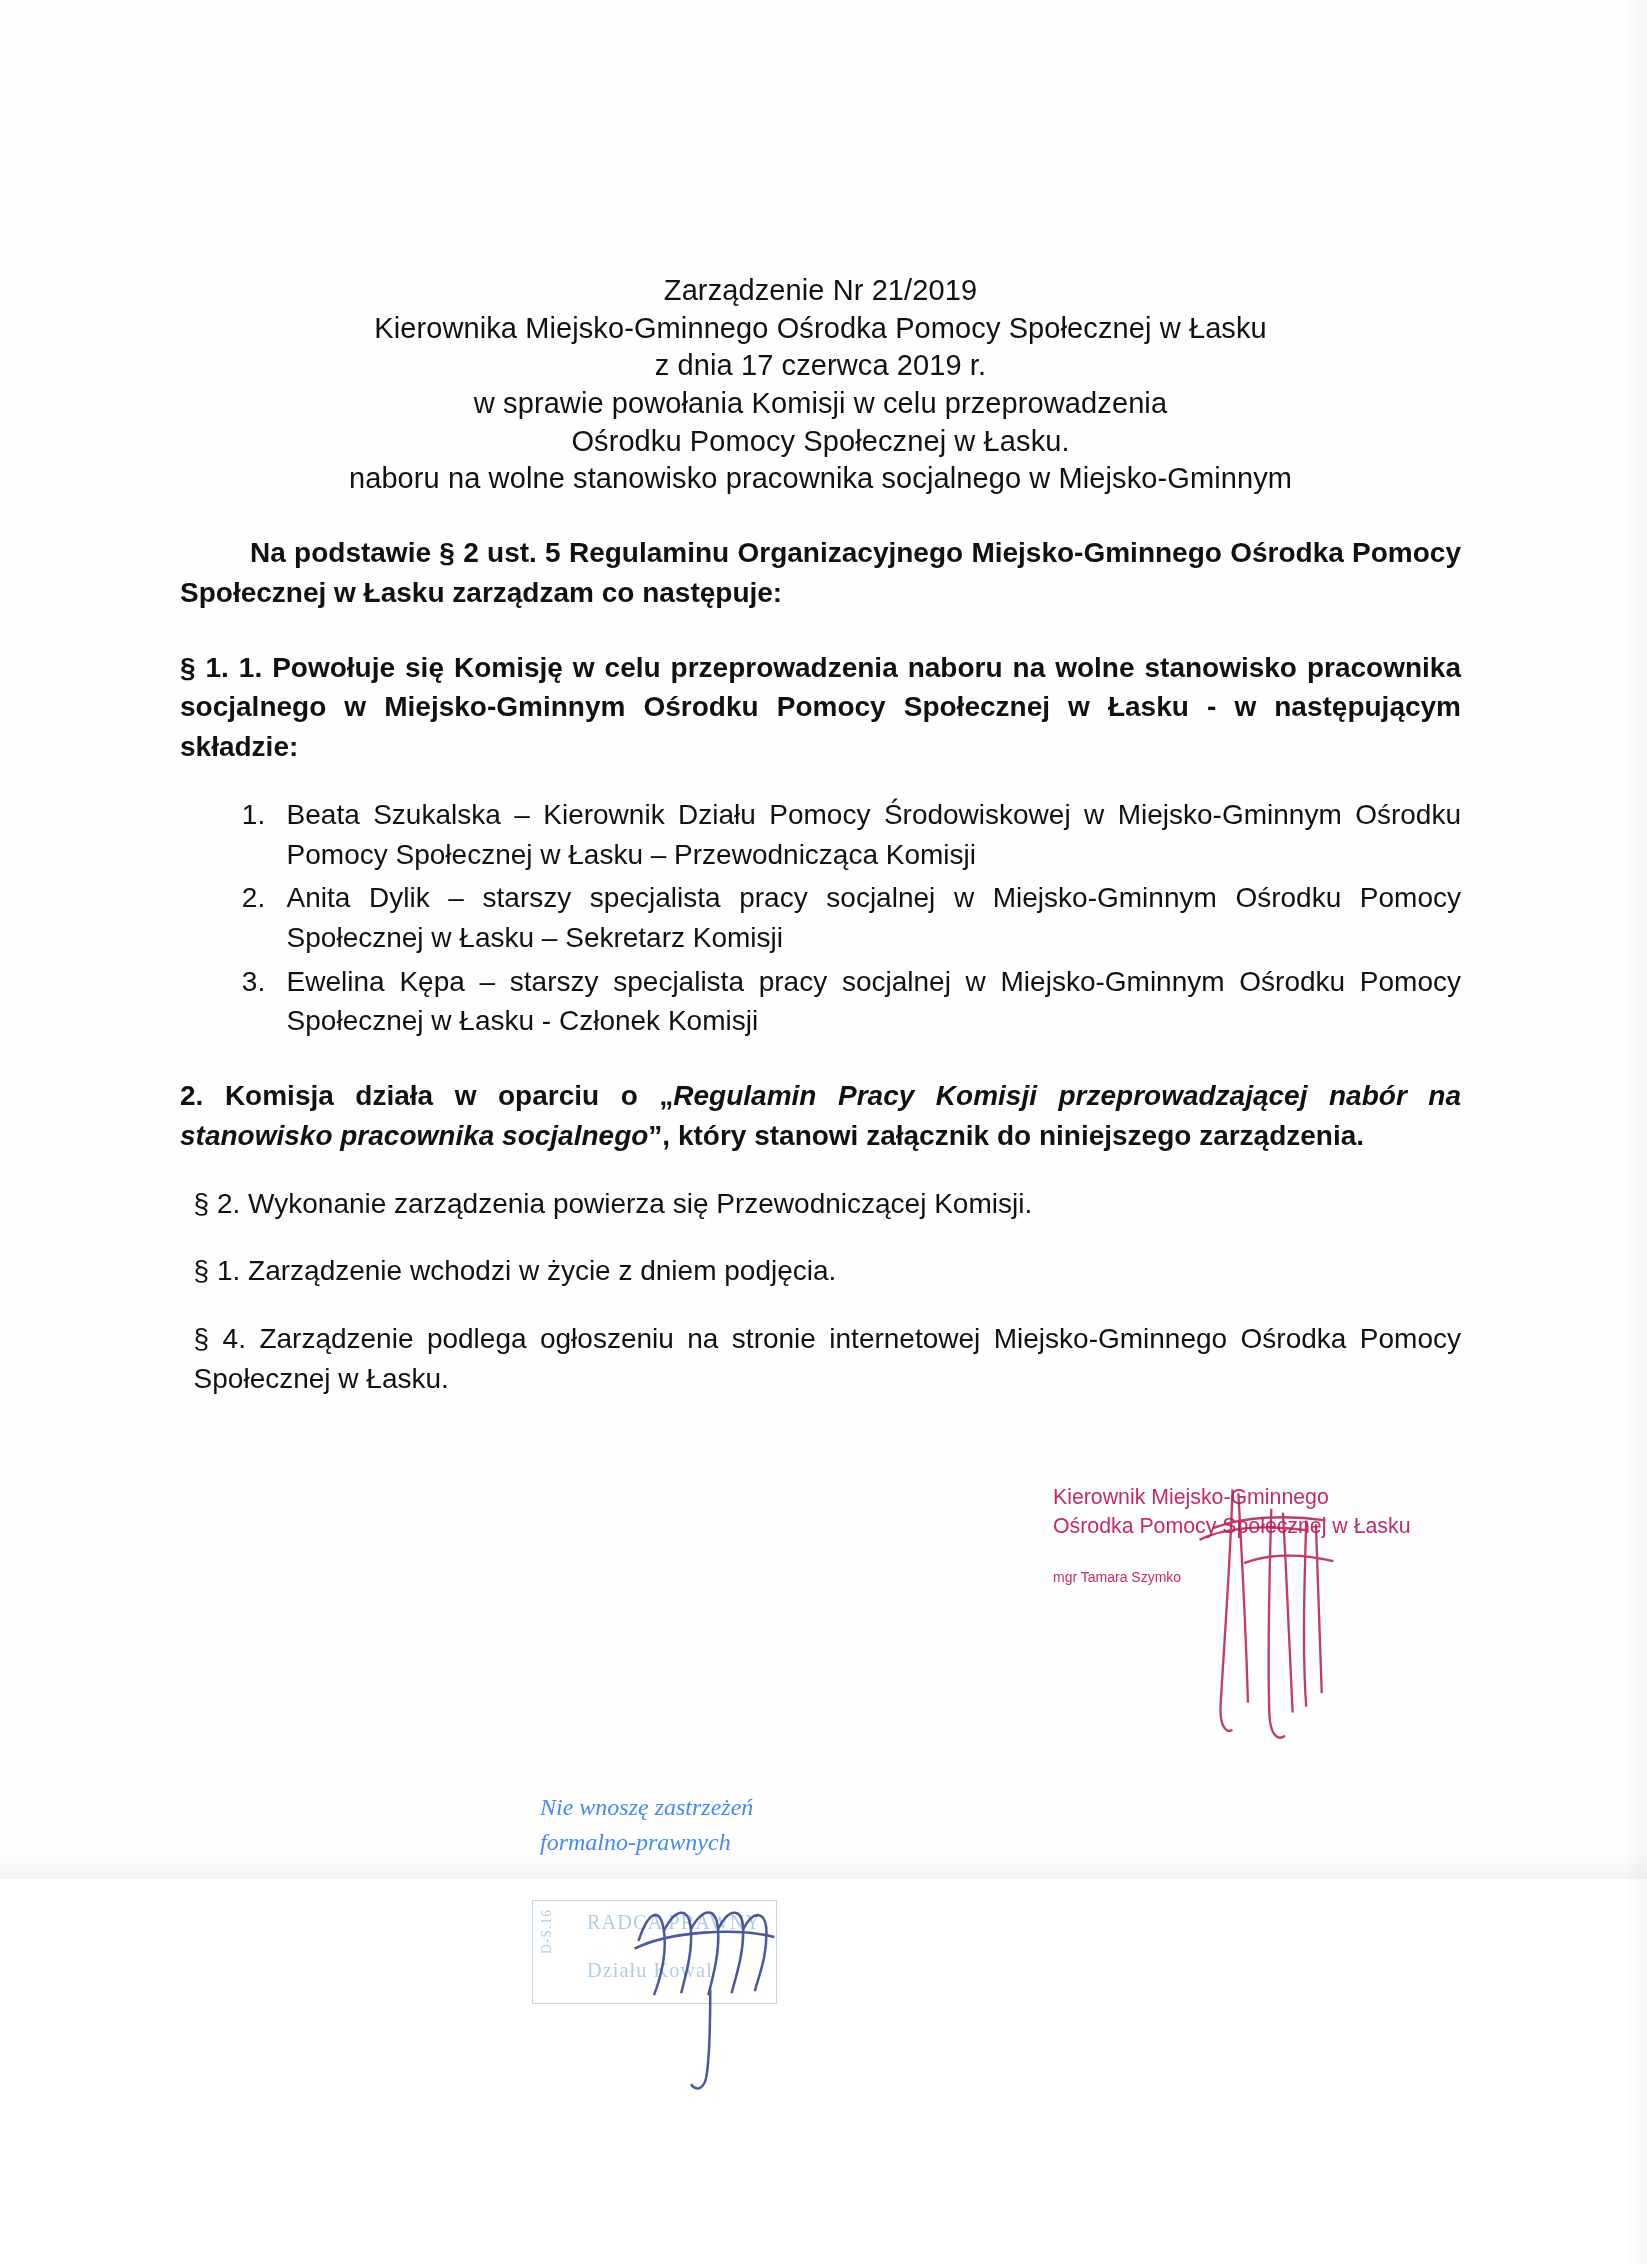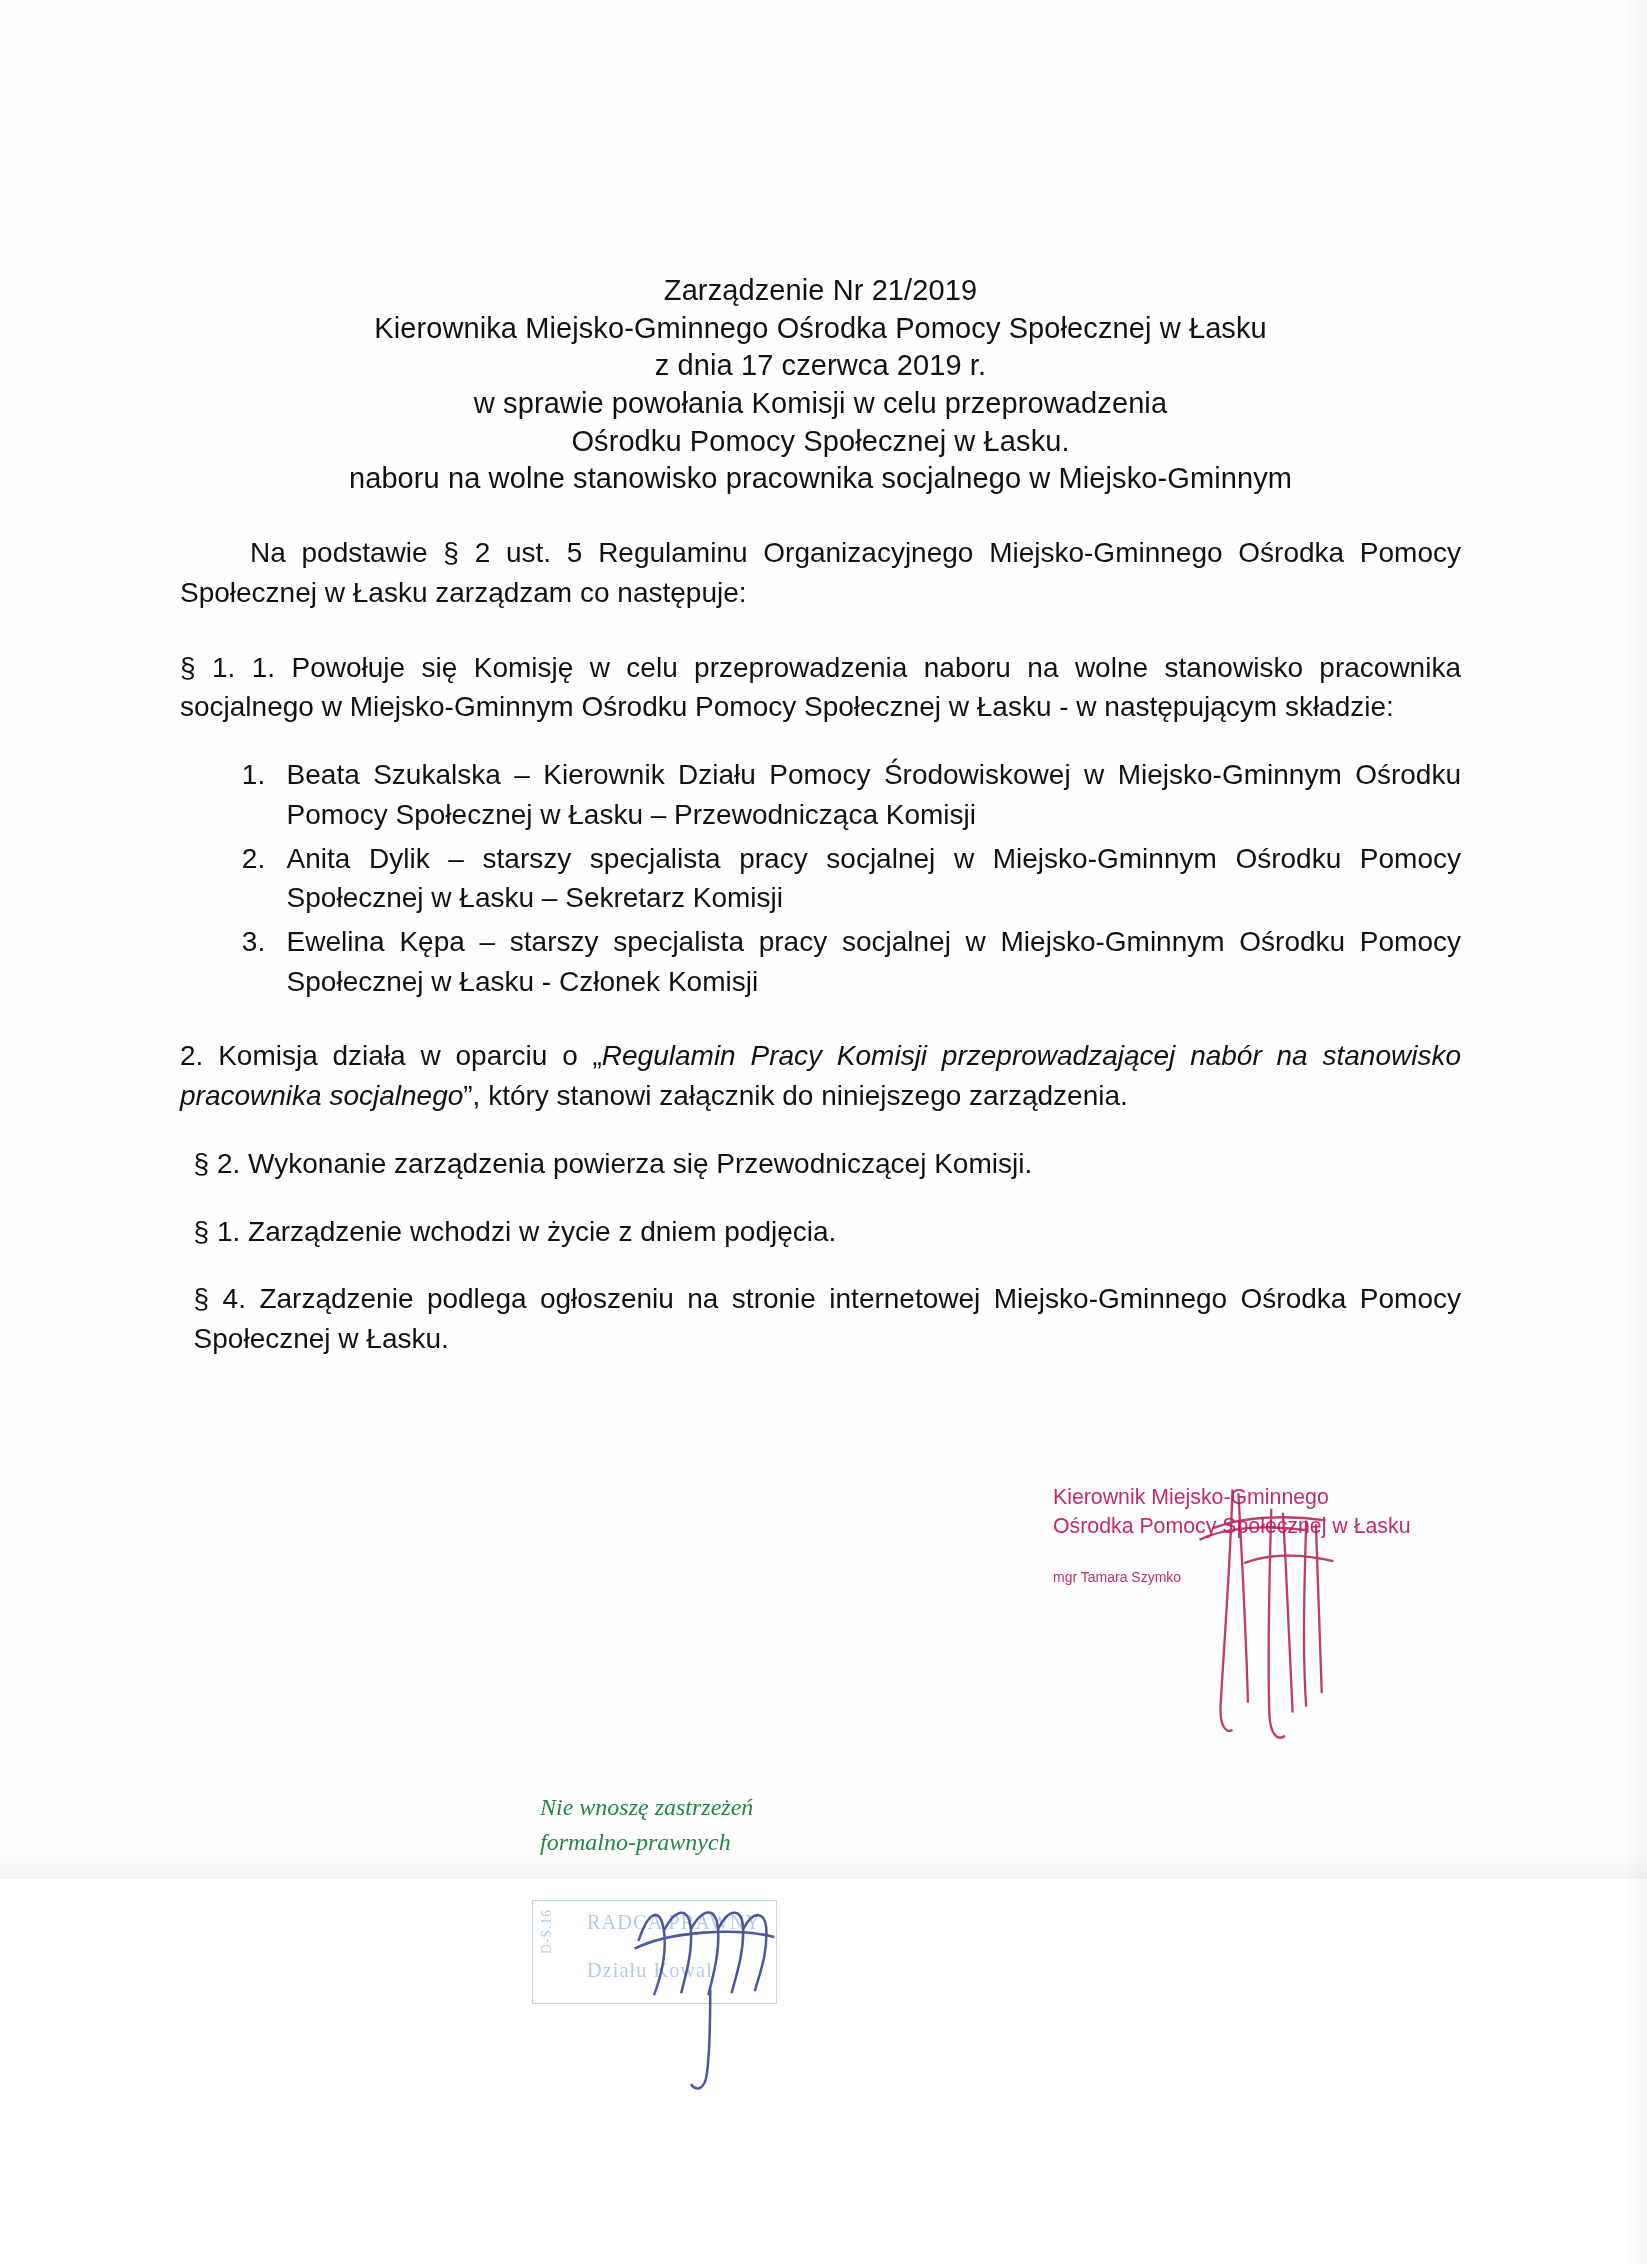--- a/index.html
+++ b/index.html
@@ -42,20 +42,21 @@
     display: block;
     white-space: nowrap;
   }
 
   
   .para {
     font-size: 28px;
     line-height: 1.42;
     text-align: justify;
     margin-top: 35px;
+    font-weight: bold;
   }
   .para.indent-first { text-indent: 70px; }
 
   
   ol.members {
     margin: 9.7px 0 0 0;
     padding-left: 93px;
     font-size: 28px;
     line-height: 1.42;
   }
@@ -101,21 +102,21 @@
     width: 330px;
     height: 291px;
     pointer-events: none;
   }
 
   
   .blue-note {
     position: absolute;
     left: 540px;
     top: 1790px;
-    color: #15803d;
+    color: #3b82f6;
     font-family: "Liberation Serif", serif;
     font-style: italic;
     font-size: 24px;
     line-height: 1.45;
     opacity: 0.95;
   }
   .blue-stamp {
     position: absolute;
     left: 532px;
     top: 1900px;

